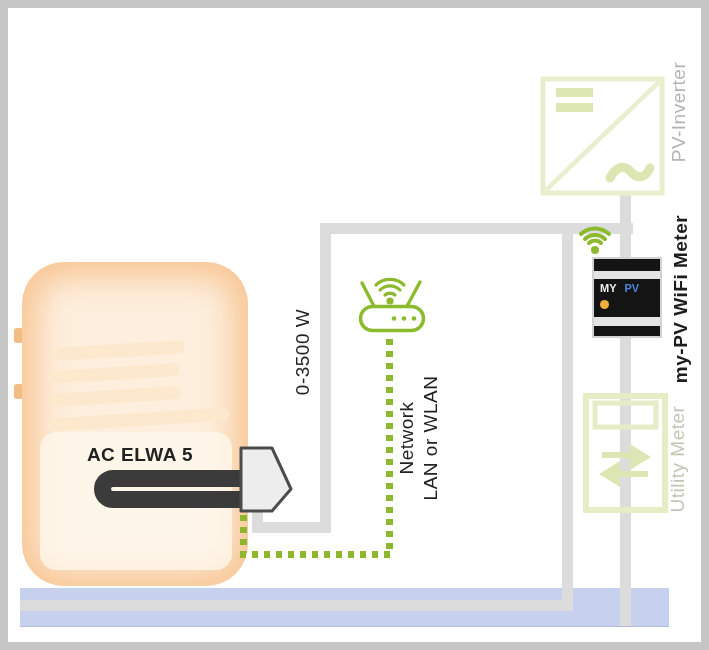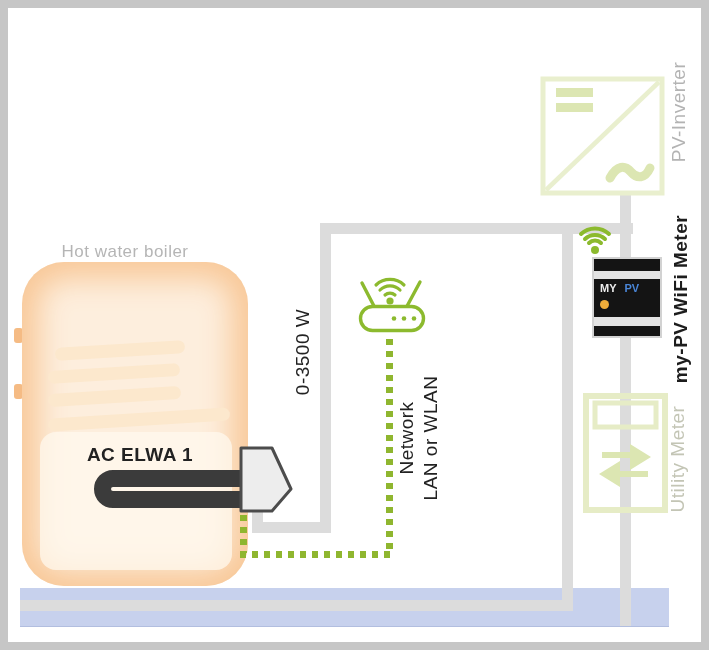--- a/index.html
+++ b/index.html
@@ -124,23 +124,22 @@
     <div class="b1"></div>
     <div class="g1"></div>
     <div class="body">
       <div class="logo"><span class="my">MY</span><span class="pv">PV</span></div>
       <div class="led"></div>
     </div>
     <div class="g2"></div>
     <div class="b2"></div>
   </div>
 
-  <div class="lbl gray-lbl" style="left:40px;top:242px;width:170px;height:20px;">Hot water boiler</div>
 
-  <div class="lbl black-lbl" style="left:65px;top:444px;width:150px;height:22px;font-weight:700;">AC ELWA 1</div>
+  <div class="lbl black-lbl" style="left:65px;top:444px;width:150px;height:22px;font-weight:700;">AC ELWA 5</div>
 
   <div class="lbl black-lbl vrot" style="left:243px;top:340px;width:120px;height:24px;font-weight:500;">0-3500 W</div>
 
   <div class="lbl black-lbl vrot" style="left:344px;top:414px;width:150px;height:48px;font-weight:500;">
     <div class="stack">
       <div>Network</div>
       <div>LAN or WLAN</div>
     </div>
   </div>
 

